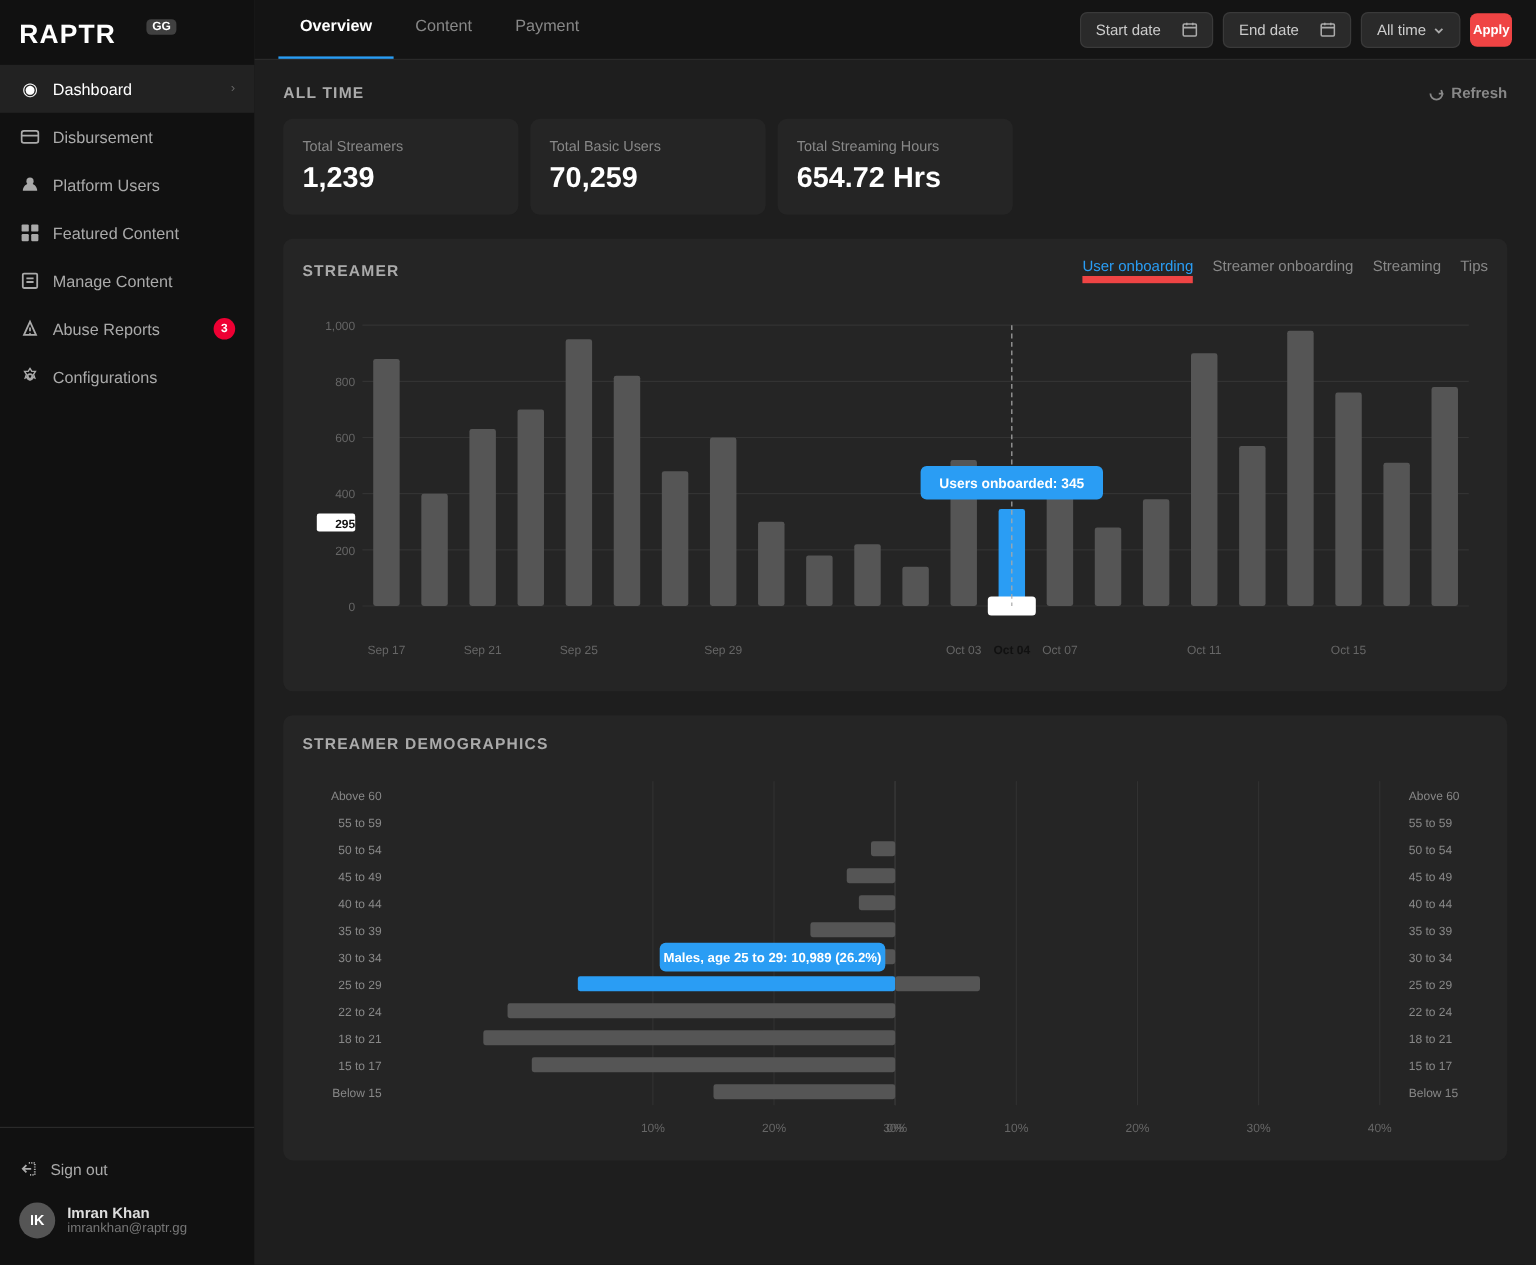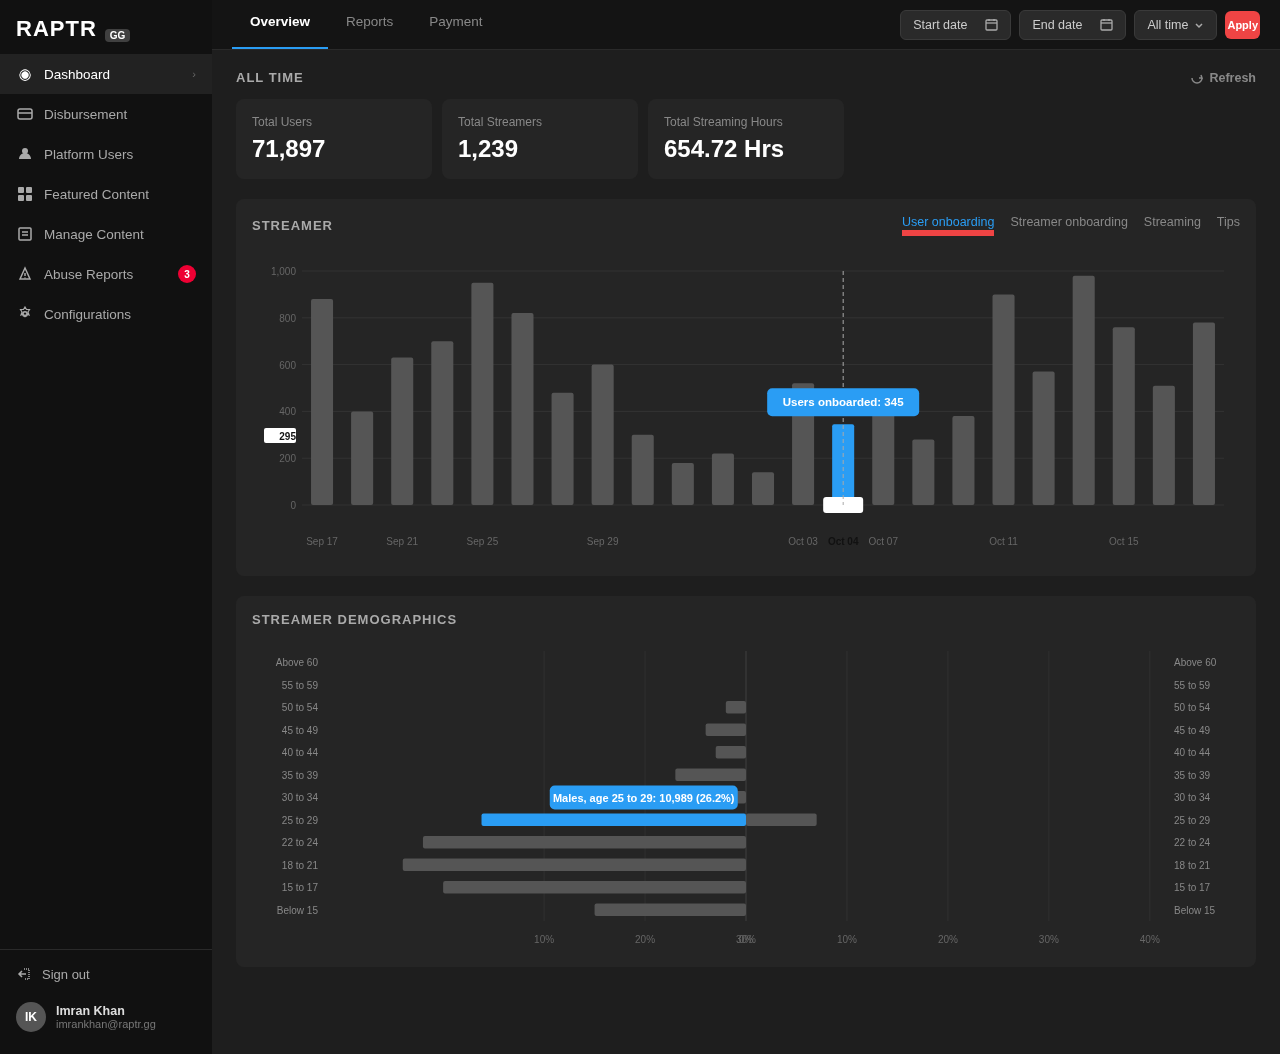--- a/index.html
+++ b/index.html
@@ -11,36 +11,37 @@
       min-width: 212px;
       background: #111;
       display: flex;
       flex-direction: column;
       height: 100%;
       padding-bottom: 12px;
     }
     .logo-area {
       padding: 16px 16px 12px;
       display: flex;
-      align-items: flex-end;
+      align-items: flex-start;
       gap: 8px;
     }
     .logo-text {
       font-size: 22px;
       font-weight: 800;
       color: #fff;
       letter-spacing: 1px;
     }
     .logo-badge {
       background: #404040;
       border-radius: 4px;
       padding: 1px 5px;
       font-size: 10px;
       font-weight: 700;
       color: #fff;
+      margin-left: 17px;
     }
     .nav-section {
       flex: 1;
     }
     .nav-item {
       display: flex;
       align-items: center;
       gap: 10px;
       padding: 11px 16px;
       cursor: pointer;
@@ -50,21 +51,21 @@
     }
     .nav-item.active { background: #222; color: #fff; }
     .nav-item .nav-icon { width: 18px; height: 18px; display: flex; align-items: center; justify-content: center; font-size: 15px; }
     .nav-arrow { margin-left: auto; font-size: 11px; color: #666; }
     .badge-red {
       background: #e03; color: #fff; border-radius: 50%; width: 18px; height: 18px;
       display: flex; align-items: center; justify-content: center; font-size: 10px; font-weight: 700; margin-left: auto;
     }
     .sidebar-bottom {
       border-top: 1px solid #2a2a2a;
-      padding-top: 6px;
+      padding-top: 16px;
     }
     .sign-out-item {
       display: flex; align-items: center; gap: 10px;
       padding: 10px 16px; cursor: pointer; color: #aaa; font-size: 13px;
     }
     .user-info {
       display: flex; align-items: center; gap: 10px; padding: 10px 16px;
     }
     .avatar {
       width: 30px; height: 30px; border-radius: 50%; background: #555;
@@ -282,21 +283,21 @@
         <span class="user-email">imrankhan@raptr.gg</span>
       </div>
     </div>
   </div>
 </div>
 
 <div id="main">
 
   <div class="top-nav">
     <div class="tab-item active">Overview</div>
-    <div class="tab-item">Reports</div>
+    <div class="tab-item">Content</div>
     <div class="tab-item">Payment</div>
     <div class="date-controls">
       <div class="date-btn">
         <span>Start date</span>
         <svg width="13" height="13" viewBox="0 0 13 13" fill="none" stroke="#aaa" stroke-width="1.3">
             <rect x="1" y="2" width="11" height="10" rx="1"></rect>
             <line x1="1" y1="5" x2="12" y2="5"></line>
             <line x1="4" y1="1" x2="4" y2="3"></line>
             <line x1="9" y1="1" x2="9" y2="3"></line>
           </svg>
@@ -328,26 +329,26 @@
         <svg width="14" height="14" viewBox="0 0 14 14" fill="none" stroke="#888" stroke-width="1.5">
             <path d="M12 7A5 5 0 112 7"></path>
             <polyline points="11,4 12,7 9,7"></polyline>
           </svg>
         <span>Refresh</span>
       </div>
     </div>
 
     <div class="stats-grid">
       <div class="stat-card">
-        <span class="stat-label">Total Users</span>
-        <span class="stat-value">71,897</span>
-      </div>
-      <div class="stat-card">
         <span class="stat-label">Total Streamers</span>
         <span class="stat-value">1,239</span>
+      </div>
+      <div class="stat-card">
+        <span class="stat-label">Total Basic Users</span>
+        <span class="stat-value">70,259</span>
       </div>
       <div class="stat-card">
         <span class="stat-label">Total Streaming Hours</span>
         <span class="stat-value">654.72 Hrs</span>
       </div>
     </div>
 
     <div class="timeline-section">
       <div class="timeline-header">
         <span class="timeline-title">STREAMER</span>

